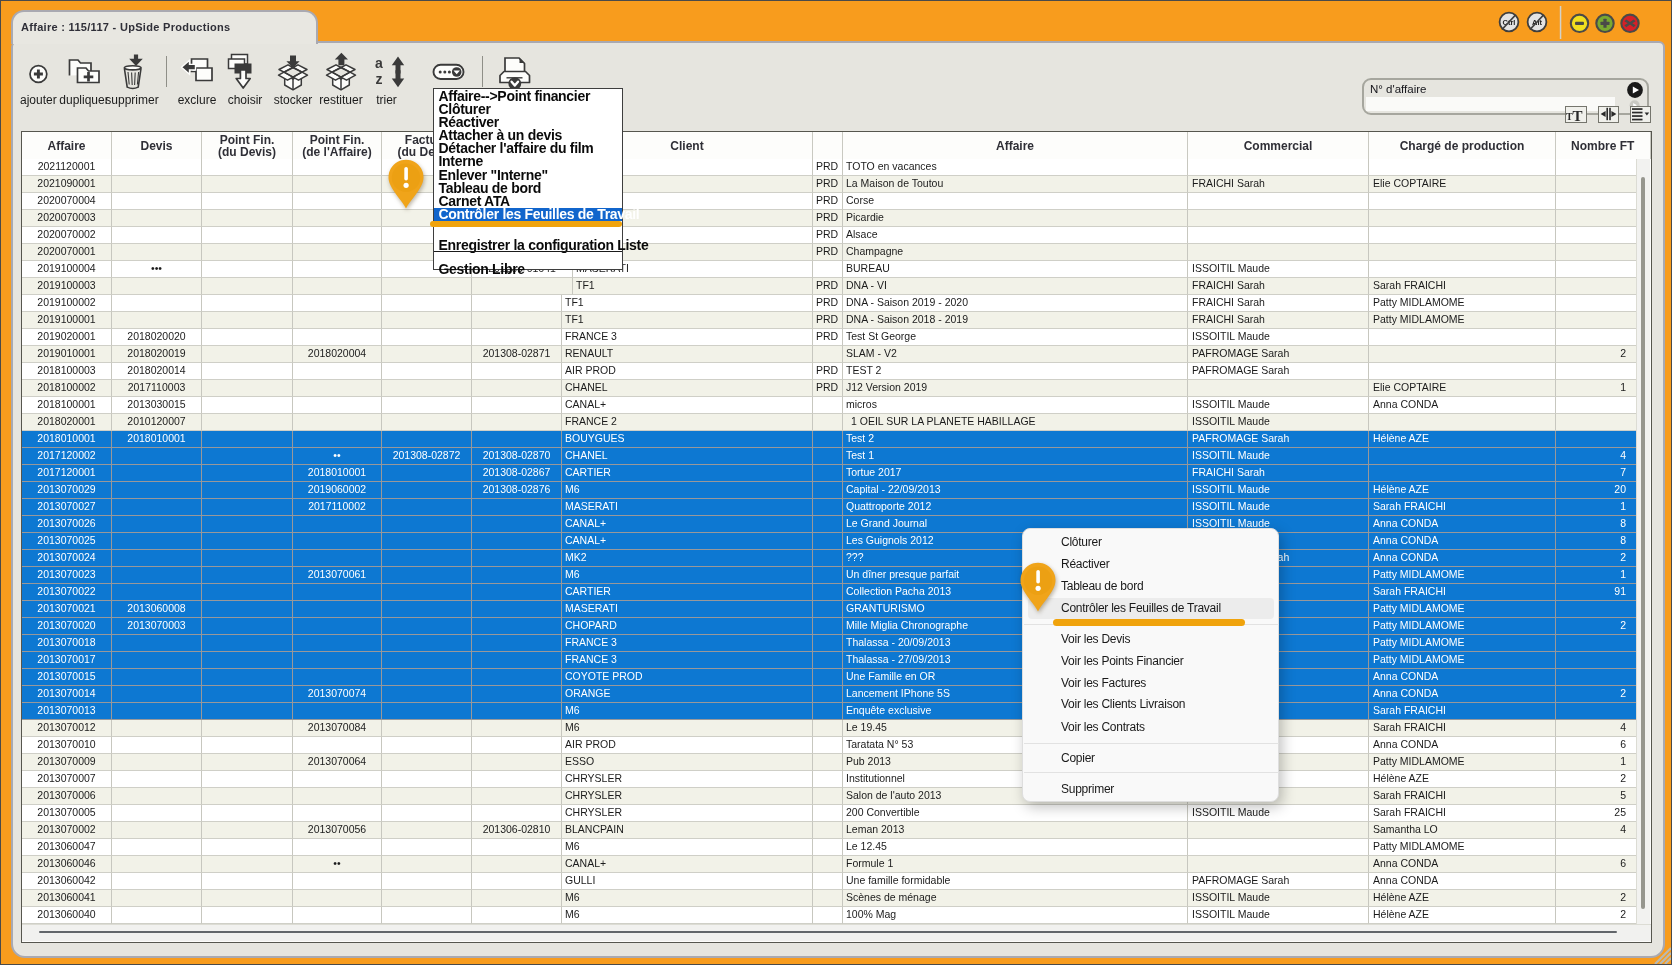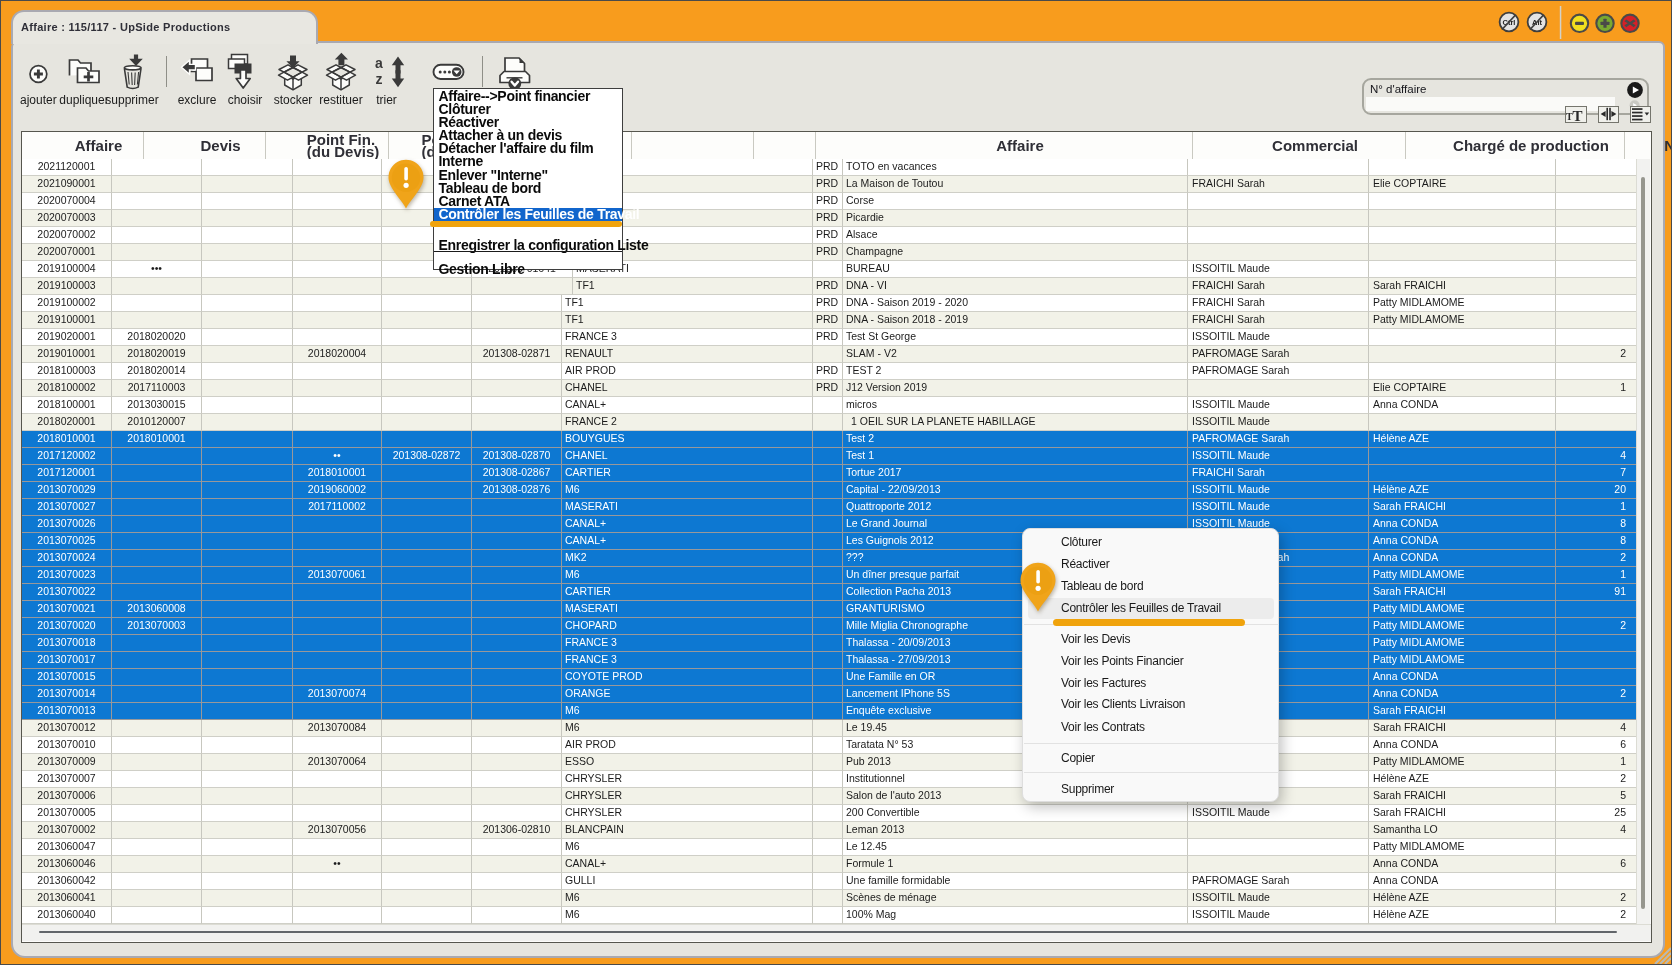--- a/index.html
+++ b/index.html
@@ -5,21 +5,21 @@
 body{position:relative;background:#F89C1D;font-family:"Liberation Sans",sans-serif;border:1.5px solid #4A4A4A;}
 .abs{position:absolute;}
 #panel{left:10px;top:40px;width:1654px;height:916.5px;background:#E6E5DF;border:2.5px solid #A9A9B1;border-radius:6px 6px 14px 14px;}
 #tab{left:9.5px;top:9px;width:307px;height:34px;background:#E8E7E1;border:2.5px solid #A9A9B1;border-bottom:none;border-radius:13px 13px 0 0;z-index:5;}
 #tab span{display:block;padding-left:8.5px;line-height:31px;font-size:11px;font-weight:bold;color:#2F2F38;letter-spacing:0.3px;}
 .lbl{position:absolute;top:92px;font-size:12px;color:#1C1C1C;text-align:center;width:70px;}
 .tsep{position:absolute;top:55px;width:1.5px;height:31px;background:#8F8F88;}
 
 #tbl{left:20px;top:130px;width:1631px;height:811.5px;border:1.5px solid #56564E;background:#FDFDFB;z-index:2;}
 .hrow{display:flex;height:27px;}
-.hcell{border-right:1px solid #C9C9C1;font-size:15px;font-weight:bold;color:#2F2F36;display:flex;align-items:center;justify-content:center;line-height:12px;flex-shrink:0;margin-left:32px;}
+.hcell{border-right:1px solid #C9C9C1;font-size:12px;font-weight:bold;color:#2F2F36;text-align:center;display:flex;align-items:center;justify-content:center;line-height:12px;flex-shrink:0;}
 .row{display:flex;height:17px;}
 .row.odd .c{background:#F2F2E8;}
 .row.sel .c{background:#0D78D2;color:#FFF;border-right-color:#98989A;border-bottom-color:#98989A;}
 .c{height:17px;border-right:1px solid #C7C7BF;border-bottom:1px solid #CFCFC7;font-size:10.5px;color:#1B1B1B;line-height:15.5px;white-space:nowrap;overflow:hidden;flex-shrink:0;background:#FFF;}
 .ct{text-align:center;}
 .lf{padding-left:3px;}
 .lf4{padding-left:4px;}
 .rt{text-align:right;padding-right:10px;}
 .w0{width:90px}.w1{width:90px}.w2{width:91px}.w3{width:89px}.w4{width:90px}.w5{width:90px}
 .w6{width:251px}.w7{width:30px}.w8{width:345px}.w9{width:181px}.w10{width:187px}.w11{width:80px;border-right:none;}
@@ -189,20 +189,21 @@
 </div>
 
 <div id="tbl" class="abs">
 <div class="hrow">
       <div class="hcell w0">Affaire</div>
       <div class="hcell w1">Devis</div>
       <div class="hcell w2">Point Fin.<br>(du Devis)</div>
       <div class="hcell w3">Point Fin.<br>(de l'Affaire)</div>
       <div class="hcell w4">Facture<br>(du Devis)</div>
       <div class="hcell w5" style="color:transparent">.</div>
+      <div class="hcell w6">Client</div>
       <div class="hcell w7"></div>
       <div class="hcell w8">Affaire</div>
       <div class="hcell w9">Commercial</div>
       <div class="hcell w10">Chargé de production</div>
       <div class="hcell" style="width:94.5px">Nombre FT</div>
     </div>
 <div class="row">
 <div class="c ct w0">2021120001</div>
 <div class="c ct w1"></div>
 <div class="c ct w2"></div>

